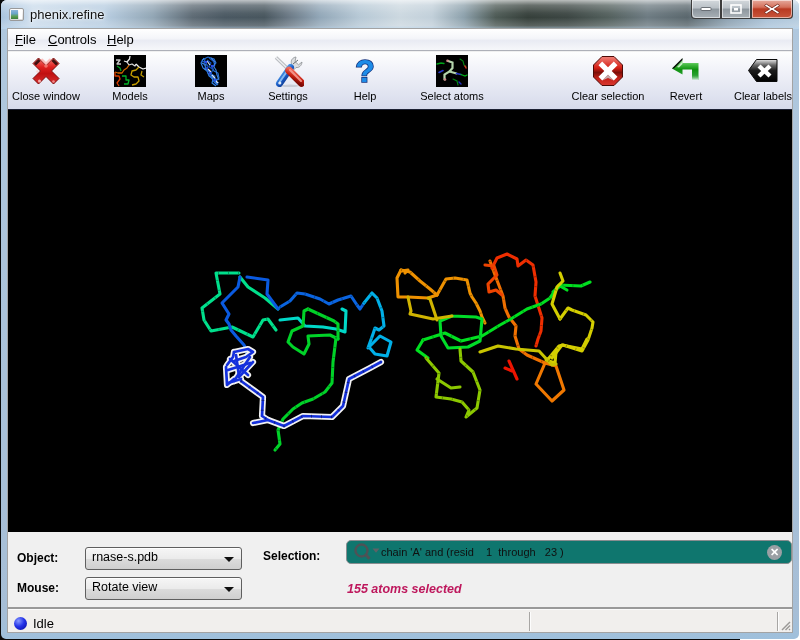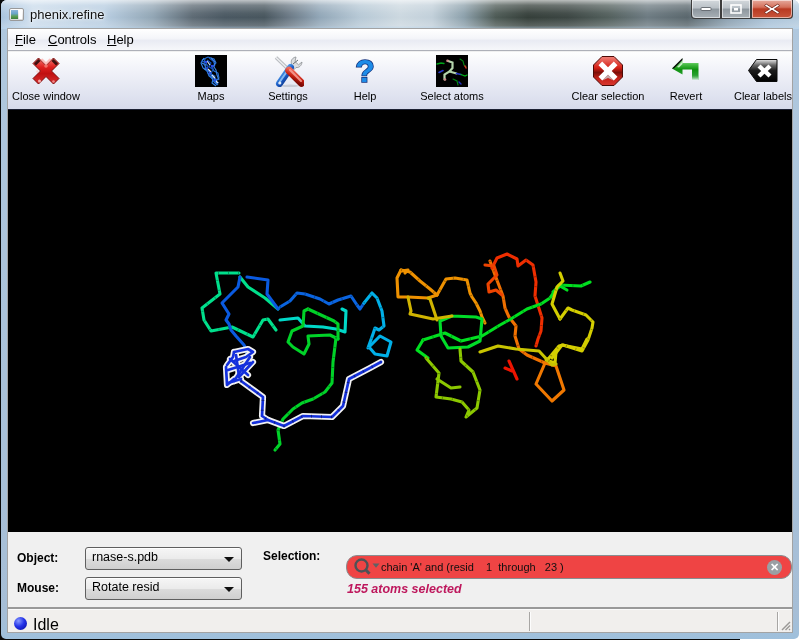--- a/index.html
+++ b/index.html
@@ -35,28 +35,28 @@
 .tbtn { position:absolute; top:0; height:58px; text-align:center; font-size:11px; color:#000; }
 .tbtn .ic { position:absolute; top:3px; left:50%; transform:translateX(-50%); width:32px; height:32px; }
 .tbtn .lbl { position:absolute; top:38px; width:100%; text-align:center; white-space:nowrap; }
 #canvas { position:absolute; left:0; top:81px; width:784px; height:422px; background:#000; }
 #controls { position:absolute; left:0; top:503px; width:784px; height:75px; background:#f0f0f0; font-size:12px; }
 .clabel { position:absolute; font-weight:bold; color:#000; }
 .combo { position:absolute; width:157px; height:23px; border:1px solid #5f5f5f; border-radius:3px; box-shadow:inset 0 1px 0 #fff;
   background:linear-gradient(180deg,#f6f6f6 0%,#ebebeb 50%,#dcdcdc 51%,#cfcfcf 100%); font-size:12.5px; }
 .combo .ctext { position:absolute; left:6px; top:2px; color:#000; }
 .combo .arr { position:absolute; right:7px; top:9px; width:0; height:0; border-left:5.5px solid transparent; border-right:5.5px solid transparent; border-top:5.5px solid #101010; }
-#searchbox { position:absolute; left:338px; top:23px; width:446px; height:24px; border:1px solid #898d90; border-radius:11px; background:#ef4444; }
+#searchbox { position:absolute; left:338px; top:8px; width:446px; height:24px; border:1px solid #898d90; border-radius:5px; background:#0f766e; }
 #seltext { position:absolute; left:34px; top:5px; font-size:11px; color:#101010; white-space:pre; }
 #clearbtn { position:absolute; right:9px; top:4px; width:15px; height:15px; border-radius:8px; background:#9a9fa4; color:#fff; font-size:11px; text-align:center; line-height:15px; font-weight:bold; }
 #atomsel { position:absolute; left:339px; top:50px; color:#be185d; font-weight:bold; font-size:12.5px;font-style:italic; }
 #statusbar { position:absolute; left:0; top:578px; width:784px; height:25px; background:#f1efed; border-top:2px solid #999; box-shadow:inset 0 1px 0 #fbfbfb; }
 #statusbar .ball { position:absolute; left:6px; top:8px; width:13px; height:13px; border-radius:7px;
   background:radial-gradient(circle at 35% 30%, #8899ff 0%, #2433e8 45%, #1016b4 80%, #0a0e86 100%); }
-#statusbar .stext { position:absolute; left:25px; top:7px; font-size:16px; color:#000; }
+#statusbar .stext { position:absolute; left:25px; top:7px; font-size:13px; color:#000; }
 </style>
 </head>
 <body>
 <div id="win">
   <div id="glass"></div>
   <div id="titlebar">
       <div class="sheen"></div>
     </div>
   <div id="titleicon">
       <div class="g"></div>
@@ -105,20 +105,39 @@
           <path d="M3 8.5 L8.5 3 L16 10.5 L23.5 3 L29 8.5 L21.5 16 L29 23.5 L23.5 29 L16 21.5 L8.5 29 L3 23.5 L10.5 16 Z" fill="url(#rg)" stroke="#7c0a0a" stroke-width="1"></path>
           <path d="M4 8.5 L8.5 4 L10.5 6 L6 10.5 Z" fill="#200606" opacity="0.85"></path>
           <path d="M23.5 4 L28 8.5 L26 10.5 L21.5 6 Z" fill="#200606" opacity="0.85"></path>
           <path d="M10 4.5 L16 10.5 L22 4.5 L19.5 3.5 L16 7 L12.5 3.5 Z" fill="#ff9a94" opacity="0.6"></path>
           <circle cx="16" cy="11" r="1.8" fill="#f8837b" opacity="0.8"></circle>
           <circle cx="9.5" cy="26" r="1.5" fill="#ffc4c0" opacity="0.85"></circle>
           <circle cx="23.5" cy="26.5" r="1.3" fill="#ffb4b0" opacity="0.7"></circle>
           <circle cx="7.5" cy="16.5" r="1.2" fill="#ffc4c0" opacity="0.7"></circle>
         </svg></div>
           <div class="lbl">Close window</div>
+        </div>
+      <div class="tbtn" style="left:83px;width:78px">
+          <div class="ic" id="ic-models">
+        <svg width="32" height="32" viewBox="0 0 32 32">
+              <rect x="0" y="0" width="32" height="32" fill="#000"></rect>
+          <g fill="none" stroke-width="1.3" stroke-linejoin="round">
+            <path d="M16 1 L15.5 4 L13 7 L10 6" stroke="#e8e8e8"></path>
+            <path d="M13 7 L15 10 L18 9 L21 11 L22 9" stroke="#d8d8d8"></path>
+            <path d="M22 9 L25 12 L29 14 L32 13" stroke="#f0f0f0"></path>
+            <path d="M2 5 L6 5 L3 9 L7 9" stroke="#c8c8c8"></path>
+            <path d="M15 10 L13 13 L10 15 L8 18 L4 18 L1 17" stroke="#d06800"></path>
+            <path d="M1 17 L1 21 L5 21 L6 24 L3 28 L5 31" stroke="#d83c00"></path>
+            <path d="M3 11 L6 13 L7 16" stroke="#00a020"></path>
+            <path d="M8 21 L12 21 L12 25 L15 25 L14 29 L10 29" stroke="#00b428"></path>
+            <path d="M25 12 L22 15 L18 16 L17 20 L20 22 L24 22 L25 26 L22 29 L18 30" stroke="#c8a000"></path>
+            <path d="M28 16 L27 20 L30 22" stroke="#b89400"></path>
+          </g>
+        </svg></div>
+          <div class="lbl">Models</div>
         </div>
       <div class="tbtn" style="left:164px;width:78px">
           <div class="ic" id="ic-maps">
         <svg width="32" height="32" viewBox="0 0 32 32">
               <rect x="0" y="0" width="32" height="32" fill="#000"></rect>
           <g fill="none" stroke-width="1.1">
             <path d="M7 5 L13 2 L19 4 L21 8 L17 12 L19 16 L23 18 L24 23 L20 27 L23 30" stroke="#2470d8"></path>
             <path d="M9 3 L6 8 L8 13 L12 16 L14 21 L18 24 L17 28 L21 31" stroke="#3184ec"></path>
             <path d="M12 5 L16 8 L14 12 L18 14 L16 19 L20 21 L19 26 L24 28" stroke="#1454bc"></path>
             <path d="M7 8 L11 10 L10 14 L15 17 L17 22 L21 24 L22 29" stroke="#4492f0"></path>
@@ -343,21 +362,21 @@
         <svg width="30" height="22" style="position:absolute;left:5px;top:1px">
           <circle cx="9.5" cy="8.5" r="6" fill="none" stroke="#4e5256" stroke-width="2.4"></circle>
           <line x1="14" y1="13" x2="17.5" y2="16.8" stroke="#4e5256" stroke-width="3"></line>
           <path d="M20.5 6.5 l7 0 l-3.5 4.2 z" fill="#5e6266"></path>
         </svg>
         <div id="seltext">chain 'A' and (resid    1  through   23 )</div>
         <div id="clearbtn">✕</div>
       </div>
       <div class="clabel" style="left:9px;top:49px">Mouse:</div>
       <div class="combo" style="left:77px;top:45px">
-          <div class="ctext">Rotate resid</div>
+          <div class="ctext">Rotate view</div>
           <div class="arr"></div>
         </div>
       <div id="atomsel">155 atoms selected</div>
     </div>
     <div id="statusbar">
         <div class="ball"></div>
         <div class="stext">Idle</div>
       <div style="position:absolute;left:521px;top:3px;width:1px;height:19px;background:#a8a6a4;box-shadow:1px 0 0 #fdfdfd"></div>
       <div style="position:absolute;left:769px;top:3px;width:1px;height:19px;background:#a8a6a4;box-shadow:1px 0 0 #fdfdfd"></div>
       <svg width="11" height="11" style="position:absolute;right:1px;bottom:1px">

